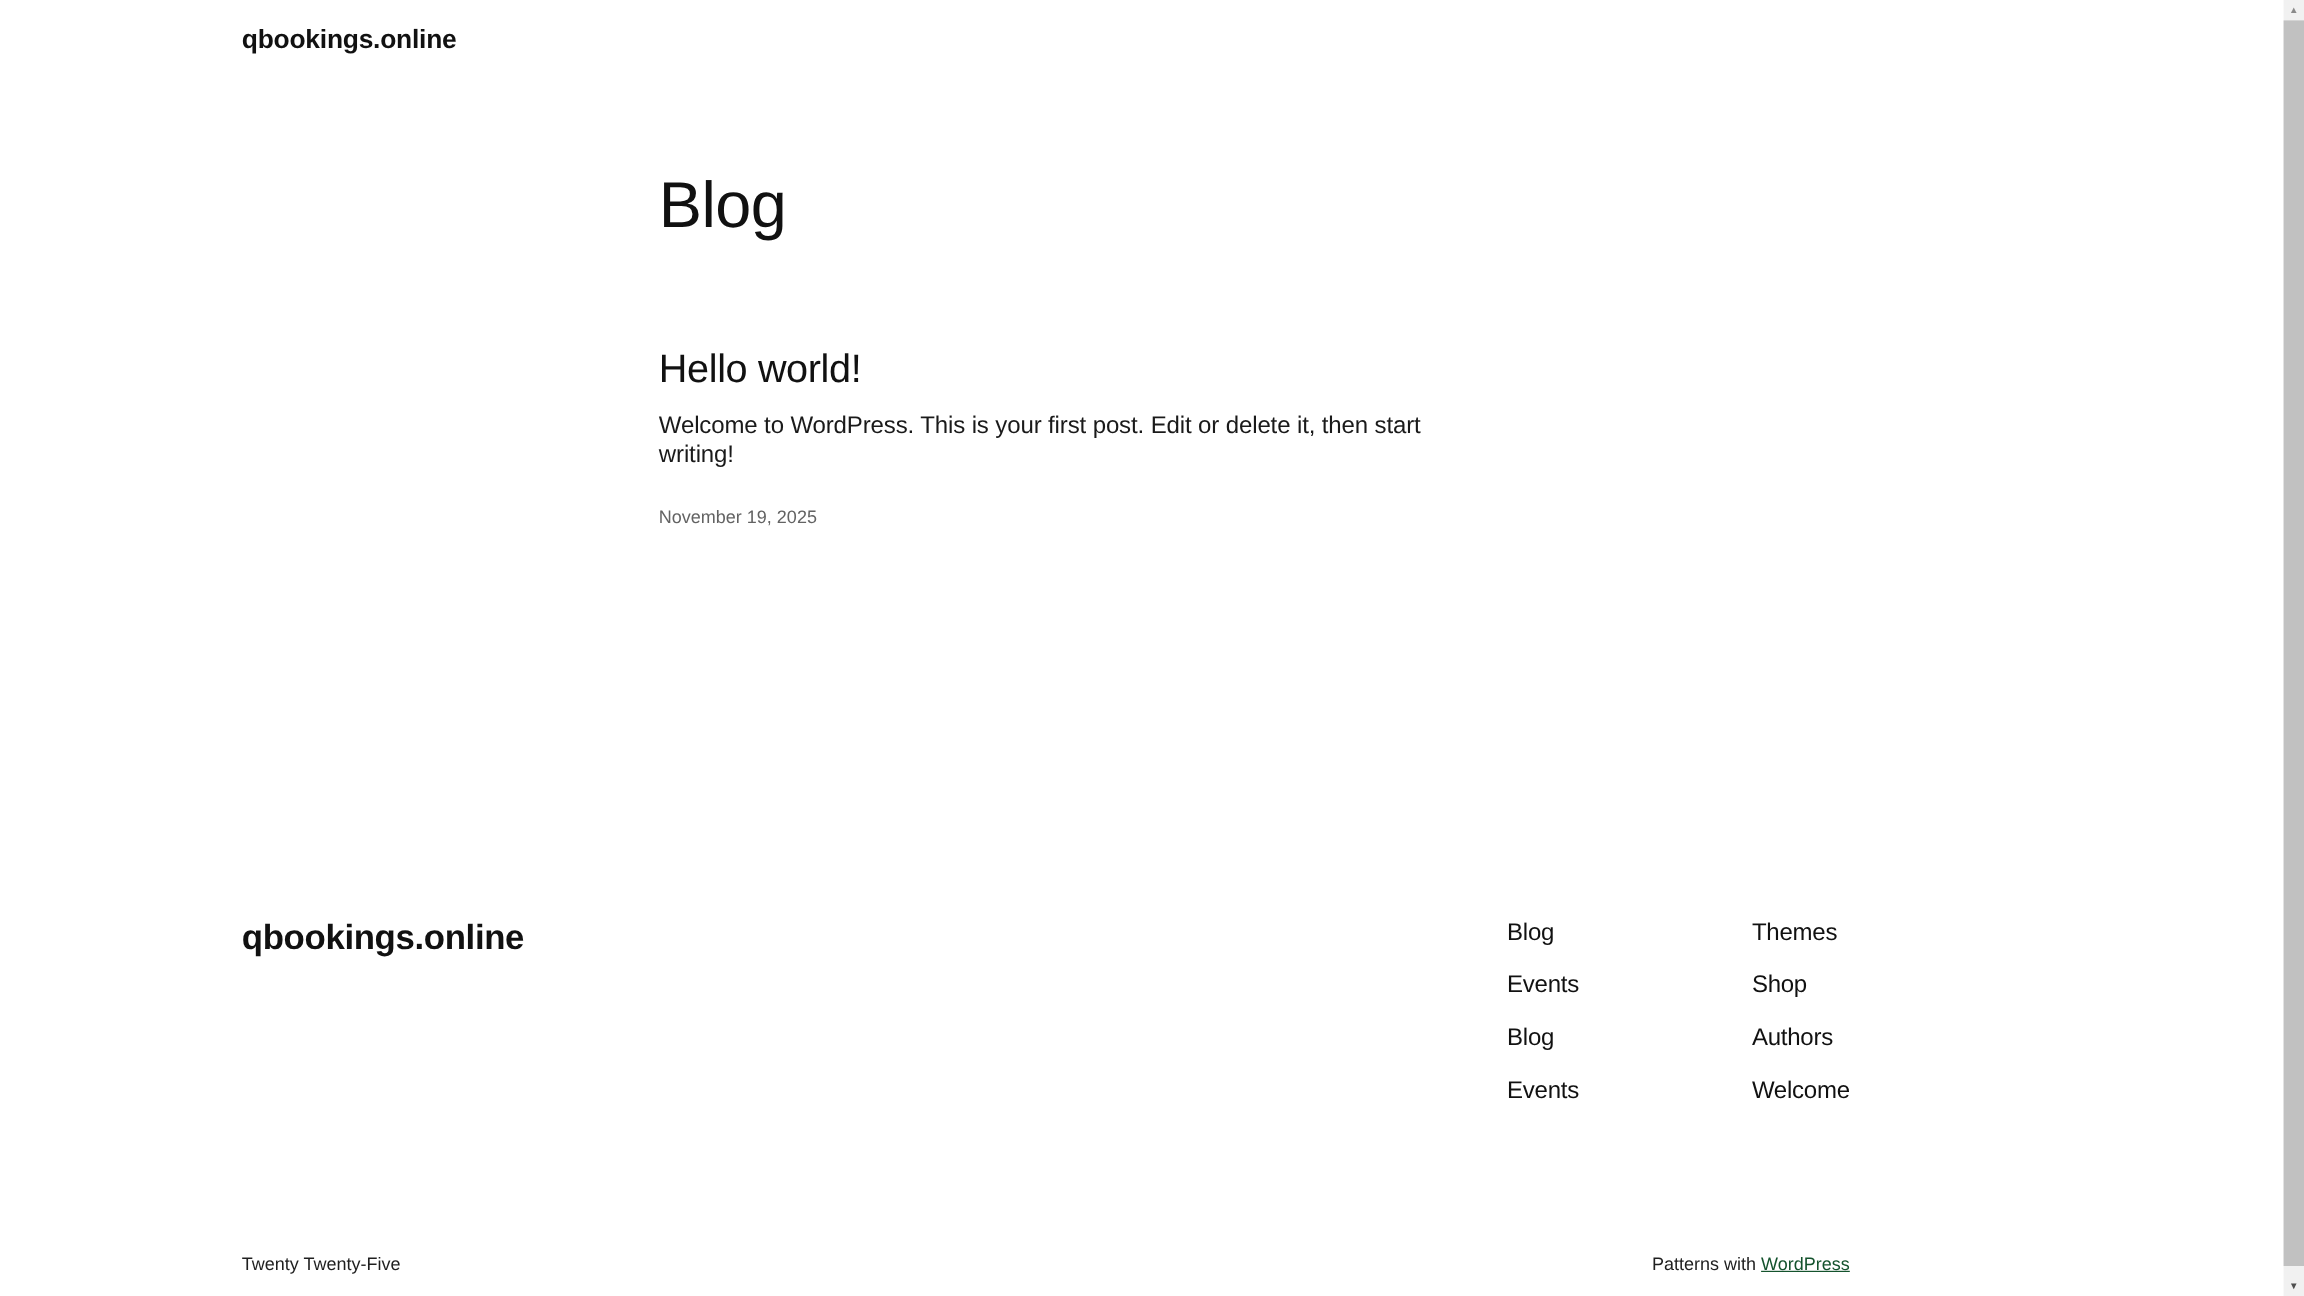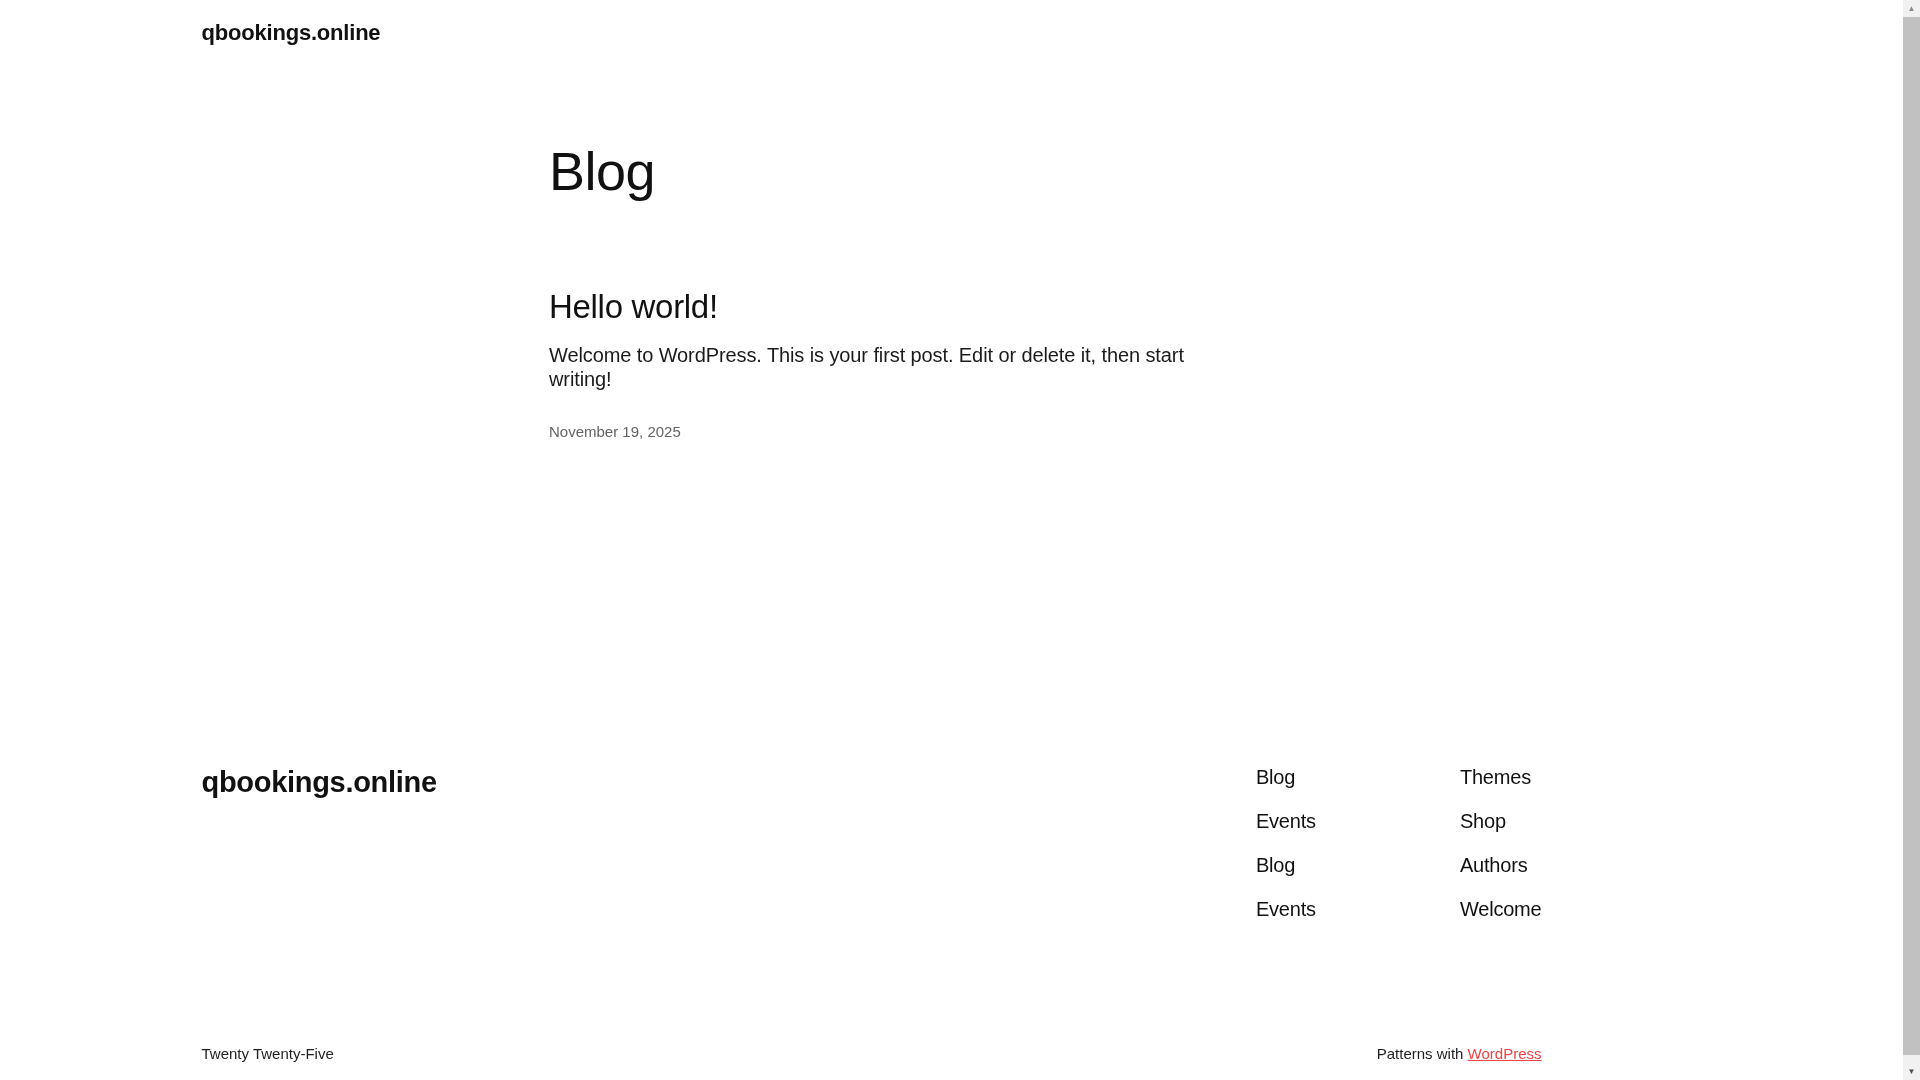--- a/index.html
+++ b/index.html
@@ -63,21 +63,21 @@
   
   .footer-nav .c1 { grid-column: 1; }
   .footer-nav .c2 { grid-column: 2; }
   .r1 { grid-row: 1; } .r2 { grid-row: 2; } .r3 { grid-row: 3; } .r4 { grid-row: 4; }
 
   .footer-bottom {
     margin-top: 126px; padding-bottom: 44px;
     display: flex; justify-content: space-between; align-items: baseline;
     font-size: 15px; line-height: 1.2; color: #1f1f1f;
   }
-  .designed-with a { color: #ef4444; text-decoration: underline; cursor: pointer; }
+  .designed-with a { color: #14532d; text-decoration: underline; cursor: pointer; }
 
   
   .scrollbar {
     position: absolute; top: 0; right: 0;
     width: 17px; height: 1080px;
     background: #f1f1f1;
   }
   .scroll-btn {
     position: absolute; left: 0; width: 17px; height: 17px;
     display: flex; align-items: center; justify-content: center;

